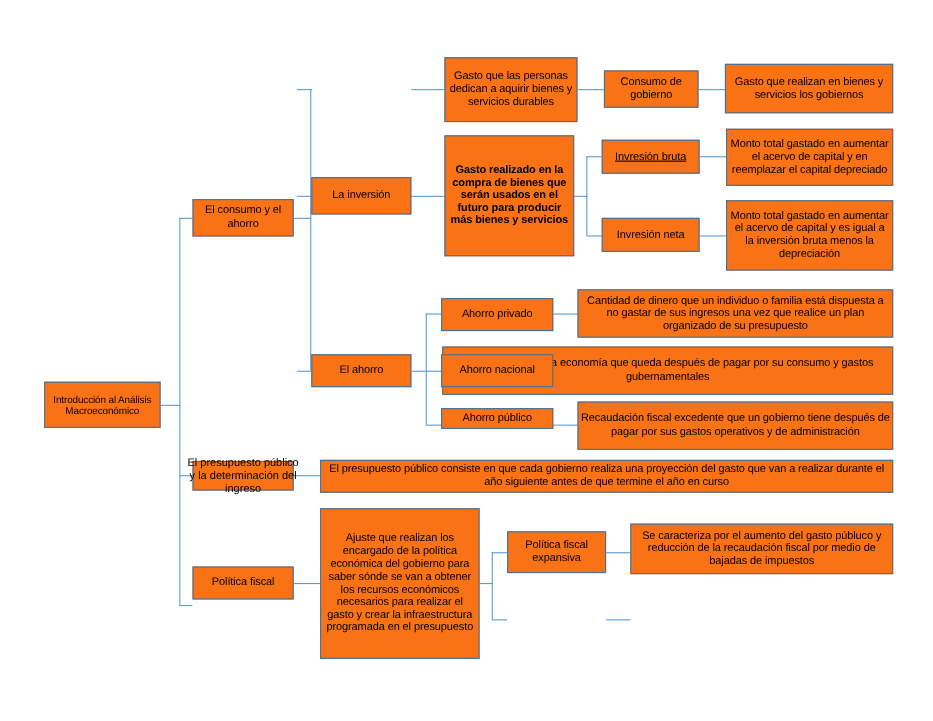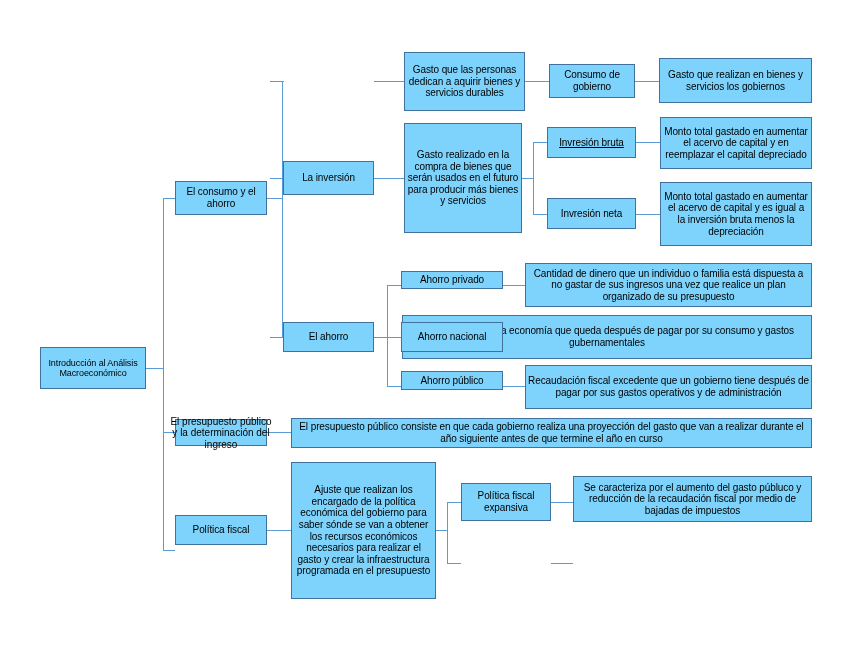--- a/index.html
+++ b/index.html
@@ -15,21 +15,21 @@
   #canvas {
     position: relative;
     width: 848px;
     height: 655px;
     background: #ffffff;
     overflow: hidden;
   }
   .node {
     position: absolute;
     box-sizing: border-box;
-    background: #7dd3fc;
+    background: #f97316;
     border: 1px solid #41719C;
     color: #000000;
     display: flex;
     align-items: center;
     justify-content: center;
     text-align: center;
     line-height: 1.16;
     letter-spacing: -0.1px;
     padding: 1px 2px;
     overflow: visible;
@@ -139,21 +139,21 @@
   </div>
 
   <div class="node fs10" style="left:659px; top:58px; width:153px; height:45px;">
     <span>Gasto que realizan en bienes y servicios los gobiernos</span>
   </div>
 
   <div class="node fs10" style="left:283px; top:161px; width:91px; height:34px;">
     <span>La inversión</span>
   </div>
 
-  <div class="node fs10" style="left:404px; top:123px; width:118px; height:110px;">
+  <div class="node fs10" style="left:404px; top:123px; width:118px; height:110px;font-weight:bold;">
     <span>Gasto realizado en la compra de bienes que serán usados en el futuro para producir más bienes y servicios</span>
   </div>
 
   <div class="node fs10" style="left:547px; top:127px; width:89px; height:31px;text-decoration:underline;">
     <span>Invresión bruta</span>
   </div>
 
   <div class="node fs10" style="left:660px; top:117px; width:152px; height:52px;">
     <span>Monto total gastado en aumentar el acervo de capital y en reemplazar el capital depreciado</span>
   </div>
@@ -163,21 +163,21 @@
   </div>
 
   <div class="node fs10" style="left:660px; top:182px; width:152px; height:64px;">
     <span>Monto total gastado en aumentar el acervo de capital y es igual a la inversión bruta menos la depreciación</span>
   </div>
 
   <div class="node fs10" style="left:283px; top:322px; width:91px; height:30px;">
     <span>El ahorro</span>
   </div>
 
-  <div class="node fs10" style="left:401px; top:271px; width:102px; height:18px;">
+  <div class="node fs10" style="left:401px; top:271px; width:102px; height:30px;">
     <span>Ahorro privado</span>
   </div>
 
   <div class="node fs10" style="left:525px; top:263px; width:287px; height:44px;">
     <span>Cantidad de dinero que un individuo o familia está dispuesta a no gastar de sus ingresos una vez que realice un plan organizado de su presupuesto</span>
   </div>
 
   <div class="node fs10" style="left:401px; top:322px; width:102px; height:30px;">
     <span>Ahorro nacional</span>
   </div>

